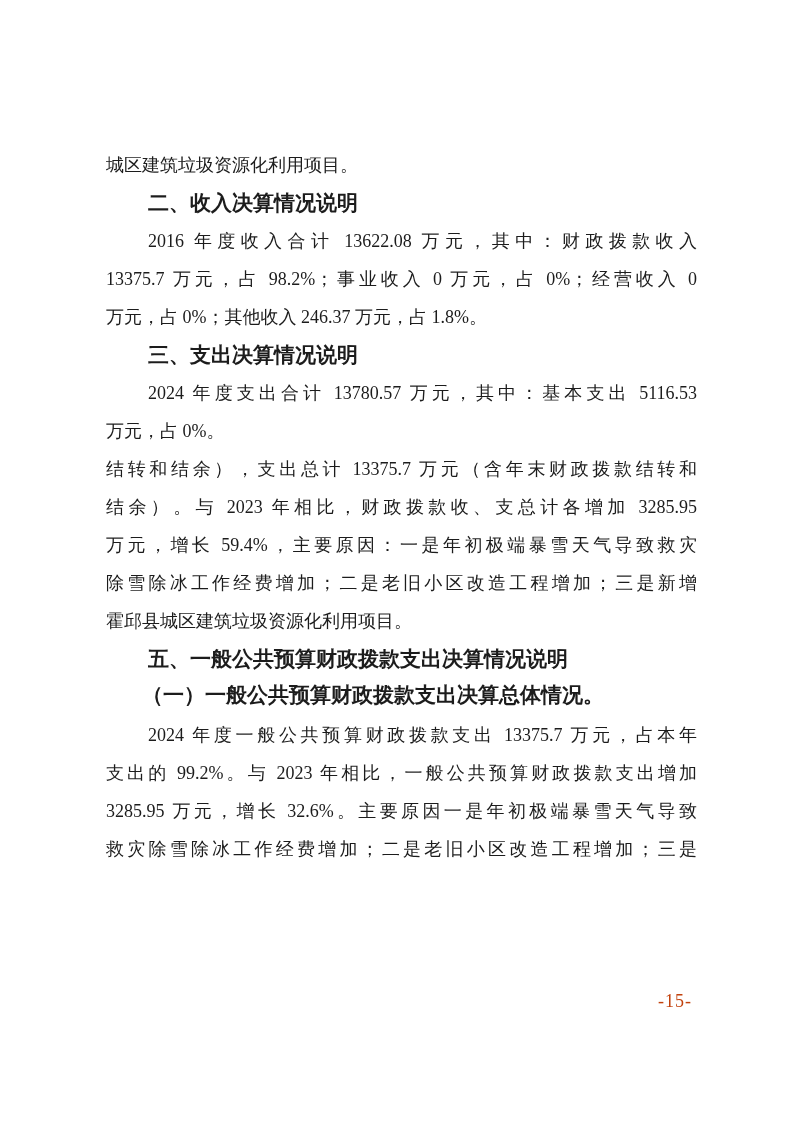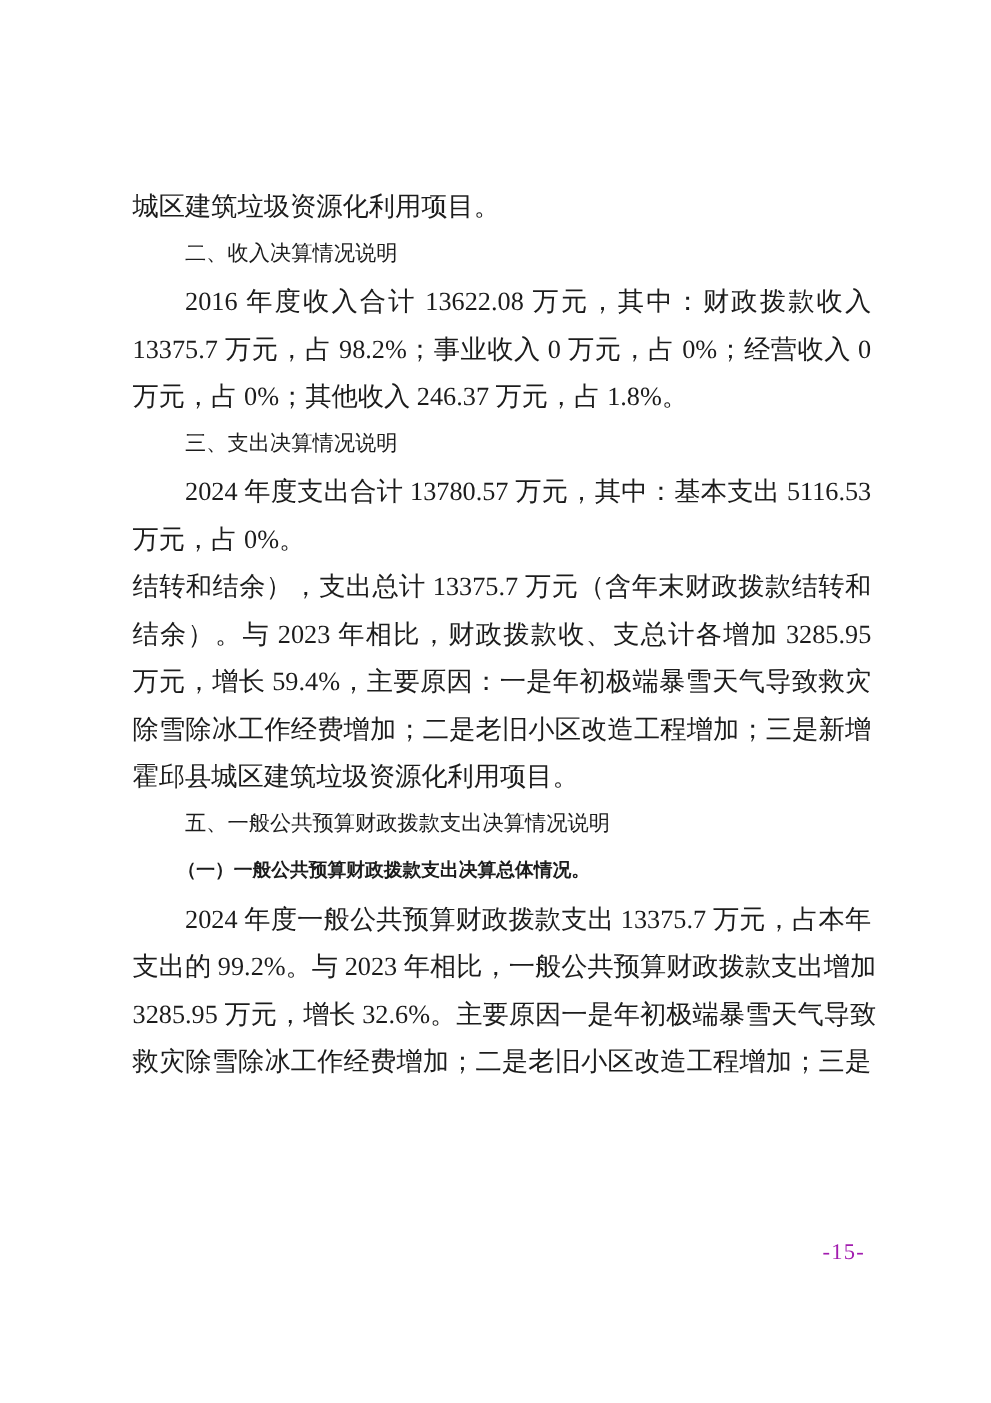--- a/index.html
+++ b/index.html
@@ -19,52 +19,52 @@
   }
   .textblock {
     position: absolute;
     left: 106px;
     top: 146px;
     width: 591px;
   }
   .line {
     height: 38px;
     line-height: 38px;
-    font-size: 21px;
+    font-size: 18px;
     white-space: nowrap;
     text-align: left;
   }
   .just {
     text-align: justify;
     text-align-last: justify;
   }
   .indent {
     padding-left: 42px;
   }
   .indent-sub {
     padding-left: 36px;
   }
   .heading {
     font-family: "Liberation Sans", "DejaVu Sans", sans-serif;
-    font-weight: 400;
-    font-size: 17px;
+    font-weight: 700;
+    font-size: 21px;
   }
   .subheading {
-    font-family: Liberation Sans, sans-serif;
+    font-family: Liberation Mono, monospace;
     font-weight: 700;
-    font-size: 15px;
+    font-size: 21px;
   }
   .footer {
     position: absolute;
     top: 991px;
     right: 101px;
     font-size: 18px;
     line-height: 20px;
     letter-spacing: 1px;
-    color: #a21caf;
+    color: #c2410c;
   }
 </style>
 </head>
 <body>
 
 <div class="page">
   <div class="textblock">
 
     <div class="line">城区建筑垃圾资源化利用项目。</div>
 

